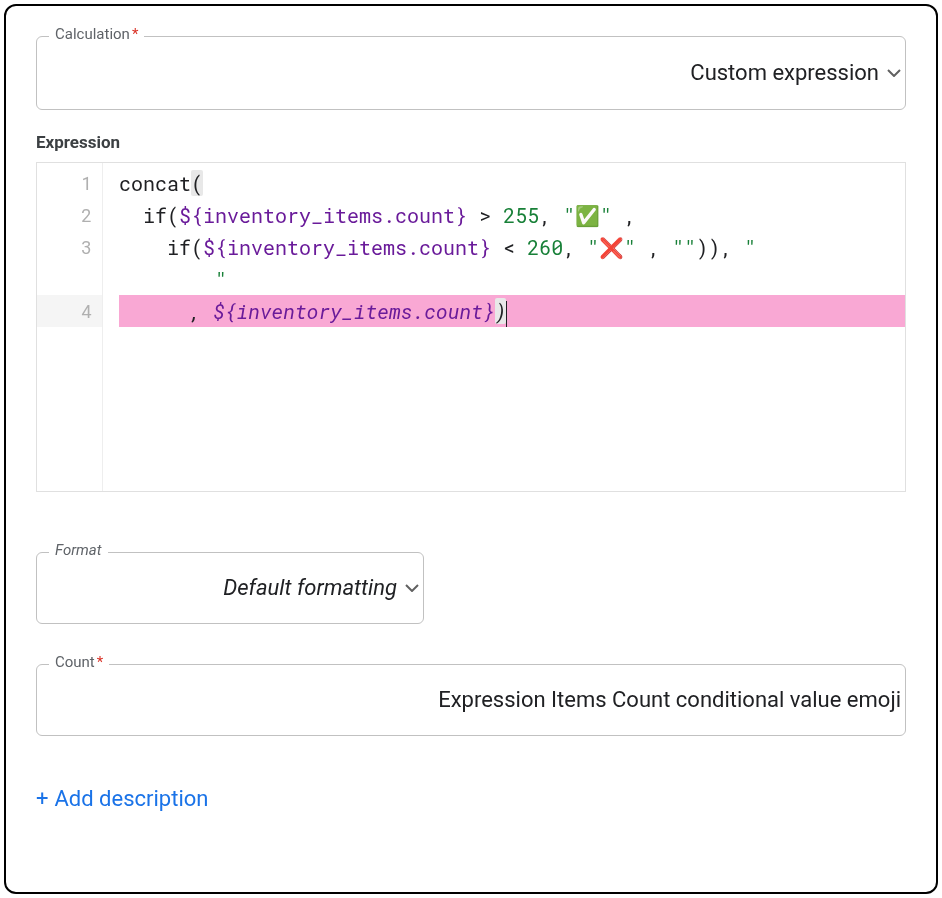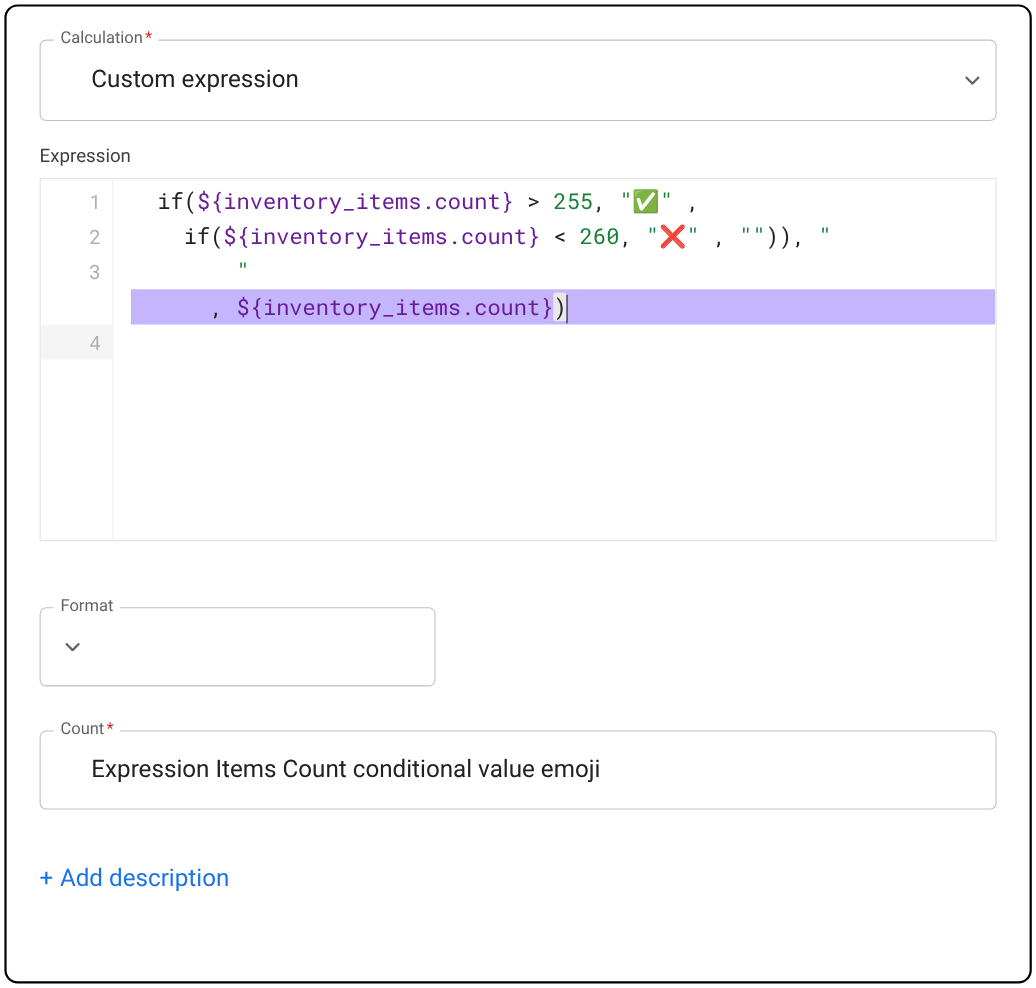--- a/index.html
+++ b/index.html
@@ -21,21 +21,22 @@
     position:relative;
   }
 
   
   .field {
     position:relative;
     border:1px solid #c1c1c1;
     border-radius:6px;
     display:flex;
     align-items:center;
-    padding:0 14px;
+    padding:0 4px;
+    text-align:right;
   }
   .field .legend {
     position:absolute;
     top:-10px;
     left:12px;
     background:#fff;
     padding:0 6px;
     font-size:15px;
     color:#5f6368;
     line-height:15px;
@@ -50,26 +51,26 @@
     white-space:nowrap;
     overflow:hidden;
     margin-left:32px;
   }
   .field .caret {
     color:#616161;
     font-size:14px;
     margin-left:8px;
   }
   .field.calc { width:100%; height:74px; }
-  .field.format { width:360px; height:72px; margin-top:60px; }
+  .field.format { width:388px; height:72px; margin-top:60px;font-style:italic; }
   .field.name { width:100%; height:72px; margin-top:40px; }
 
   .section-label {
     font-size:17px;
-    font-weight:400;
+    font-weight:700;
     color:#3c4043;
     margin-top:22px;
     margin-bottom:10px;
   }
 
   
   .editor {
     border:1px solid #e0e0e0;
     width:100%;
     height:330px;
@@ -92,21 +93,21 @@
   }
   .gutter div { height:32px; }
   .code {
     flex:1;
     padding:4px 0 0 16px;
     background:#fff;
     position:relative;
   }
   .code .row { height:32px; white-space:pre; }
   .code .wrap-row { height:32px; white-space:pre; }
-  .code .active { background:#c4b5fd; }
+  .code .active { background:#f9a8d4;font-style:italic; }
   .tok-fn   { color:#202124; }
   .tok-var  { color:#6a1b9a; }
   .tok-num  { color:#188038;text-align:right; }
   .tok-str  { color:#188038; }
   .tok-strx { color:#d93025; }
   .tok-punc { color:#202124; }
   .tok-br   { background:#e8e8e8; border-radius:2px; }
   .cursor {
     display:inline-block;
     width:0;
@@ -153,34 +154,36 @@
   <div class="editor">
     <div class="gutter">
       <div>1</div>
       <div>2</div>
       <div>3</div>
       <div></div>
       <div style="background:#f5f5f5;margin-right:-10px;padding-right:10px;">4</div>
     </div>
     <div class="code">
 
+      <div class="row"><span class="tok-fn">concat</span><span class="tok-punc tok-br">(</span></div>
 
       <div class="row"><span>  </span><span class="tok-fn">if</span><span class="tok-punc">(</span><span class="tok-var">${</span><span class="tok-var">inventory_items.count</span><span class="tok-var">}</span><span class="tok-punc"> &gt; </span><span class="tok-num">255</span><span class="tok-punc">, </span><span class="tok-str">"</span><span>✅</span><span class="tok-str">"</span><span class="tok-punc"> ,</span></div>
 
       <div class="row"><span>    </span><span class="tok-fn">if</span><span class="tok-punc">(</span><span class="tok-var">${</span><span class="tok-var">inventory_items.count</span><span class="tok-var">}</span><span class="tok-punc"> &lt; </span><span class="tok-num">260</span><span class="tok-punc">, </span><span class="tok-str">"</span><span class="tok-strx">❌</span><span class="tok-str">"</span><span class="tok-punc"> , </span><span class="tok-str">""</span><span class="tok-punc">))</span><span class="tok-punc">, </span><span class="tok-str">"</span></div>
 
       <div class="wrap-row"><span>        </span><span class="tok-str">"</span></div>
 
       <div class="row active"><span>      </span><span class="tok-punc">, </span><span class="tok-var">${</span><span class="tok-var">inventory_items.count</span><span class="tok-var">}</span><span class="tok-punc tok-br">)</span><span class="cursor"></span></div>
     </div>
   </div>
 
   
   <div class="field format">
     <span class="legend">Format</span>
+    <div class="value">Default formatting</div>
     <span class="caret">
       <svg width="14" height="8" viewBox="0 0 14 8">
           <path d="M1 1 L7 7 L13 1" fill="none" stroke="#616161" stroke-width="2"></path>
         </svg>
     </span>
   </div>
 
   
   <div class="field name">
     <span class="legend">

